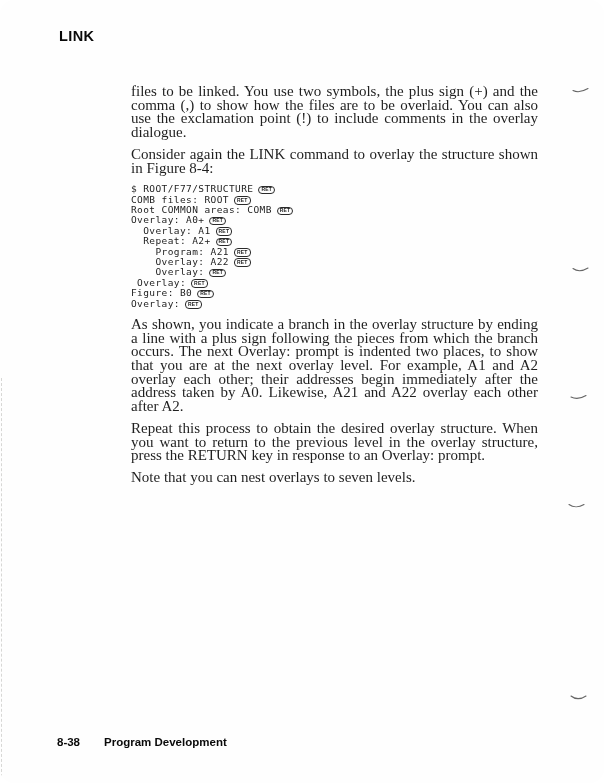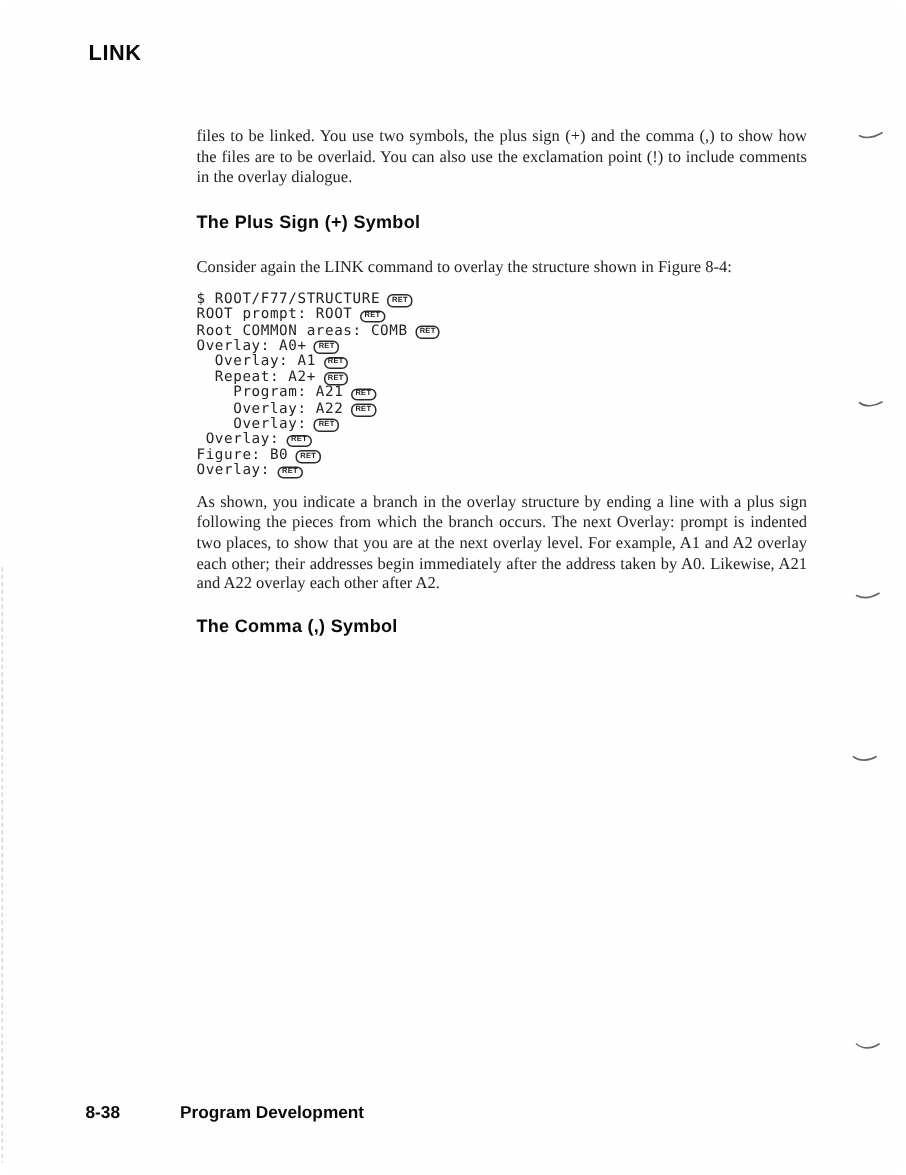--- a/index.html
+++ b/index.html
@@ -30,21 +30,21 @@
   }
   
   .content {
     position: absolute;
     left: 131px;
     top: 85px;
     width: 407px;
   }
   .body-text {
     margin: 0;
-    font-size: 11px;
+    font-size: 15px;
     line-height: 13.7px;
     text-align: justify;
     color: #1f1f1f;
     font-family: Liberation Serif, serif;
   }
   .body-text + .body-text { margin-top: 8px; }
   .section-heading {
     margin: 15px 0 0 0;
     font-family: "Liberation Sans", sans-serif;
     font-weight: bold;
@@ -85,21 +85,21 @@
   
   .page-footer {
     position: absolute;
     left: 57px;
     top: 736px;
     font-family: "Liberation Sans", sans-serif;
     font-weight: bold;
     font-size: 11.5px;
     color: #0a0a0a;
   }
-  .page-footer .footer-section { margin-left: 40px; }
+  .page-footer .footer-section { margin-left: 24px; }
   
   .scan-mark {
     position: absolute;
     width: 18px;
     height: 9px;
   }
   .scan-mark svg { display: block; }
   .mark-1 { left: 572px; top: 86px; }
   .mark-2 { left: 572px; top: 265px; }
   .mark-3 { left: 570px; top: 393px; }
@@ -120,44 +120,44 @@
 <body>
 
 <div class="page">
 
   <div class="running-header">LINK</div>
 
   <div class="content">
 
     <p class="body-text">files to be linked. You use two symbols, the plus sign (+) and the comma (,) to show how the files are to be overlaid. You can also use the exclamation point (!) to include comments in the overlay dialogue.</p>
 
-    <h2 class="section-heading">The Plus Sign (+) Symbol</h2>
 
     <p class="body-text">Consider again the LINK command to overlay the structure shown in Figure 8-4:</p>
 
     <div class="code-block">
         <div class="code-line"><span>$ ROOT/F77/STRUCTURE</span><span class="ret-key">RET</span></div>
-        <div class="code-line"><span>ROOT prompt: ROOT</span><span class="ret-key">RET</span></div>
+        <div class="code-line"><span>COMB files: ROOT</span><span class="ret-key">RET</span></div>
         <div class="code-line"><span>Root COMMON areas: COMB</span><span class="ret-key">RET</span></div>
         <div class="code-line"><span>Overlay: A0+</span><span class="ret-key">RET</span></div>
         <div class="code-line"><span>  Overlay: A1</span><span class="ret-key">RET</span></div>
         <div class="code-line"><span>  Repeat: A2+</span><span class="ret-key">RET</span></div>
         <div class="code-line"><span>    Program: A21</span><span class="ret-key">RET</span></div>
         <div class="code-line"><span>    Overlay: A22</span><span class="ret-key">RET</span></div>
         <div class="code-line"><span>    Overlay:</span><span class="ret-key">RET</span></div>
         <div class="code-line"><span> Overlay:</span><span class="ret-key">RET</span></div>
         <div class="code-line"><span>Figure: B0</span><span class="ret-key">RET</span></div>
         <div class="code-line"><span>Overlay:</span><span class="ret-key">RET</span></div>
       </div>
 
     <p class="body-text">As shown, you indicate a branch in the overlay structure by ending a line with a plus sign following the pieces from which the branch occurs. The next Overlay: prompt is indented two places, to show that you are at the next overlay level. For example, A1 and A2 overlay each other; their addresses begin immediately after the address taken by A0. Likewise, A21 and A22 overlay each other after A2.</p>
 
+    <p class="body-text">Repeat this process to obtain the desired overlay structure. When you want to return to the previous level in the overlay structure, press the RETURN key in response to an Overlay: prompt.</p>
 
+    <p class="body-text para-note">Note that you can nest overlays to seven levels.</p>
 
-    <h2 class="section-heading heading-comma">The Comma (,) Symbol</h2>
 
 
   </div>
 
   <div class="page-footer">
     <span class="footer-page-number">8-38</span><span class="footer-section">Program Development</span>
   </div>
 
   <span class="scan-mark mark-1">
     <svg width="18" height="9" viewBox="0 0 18 9">

